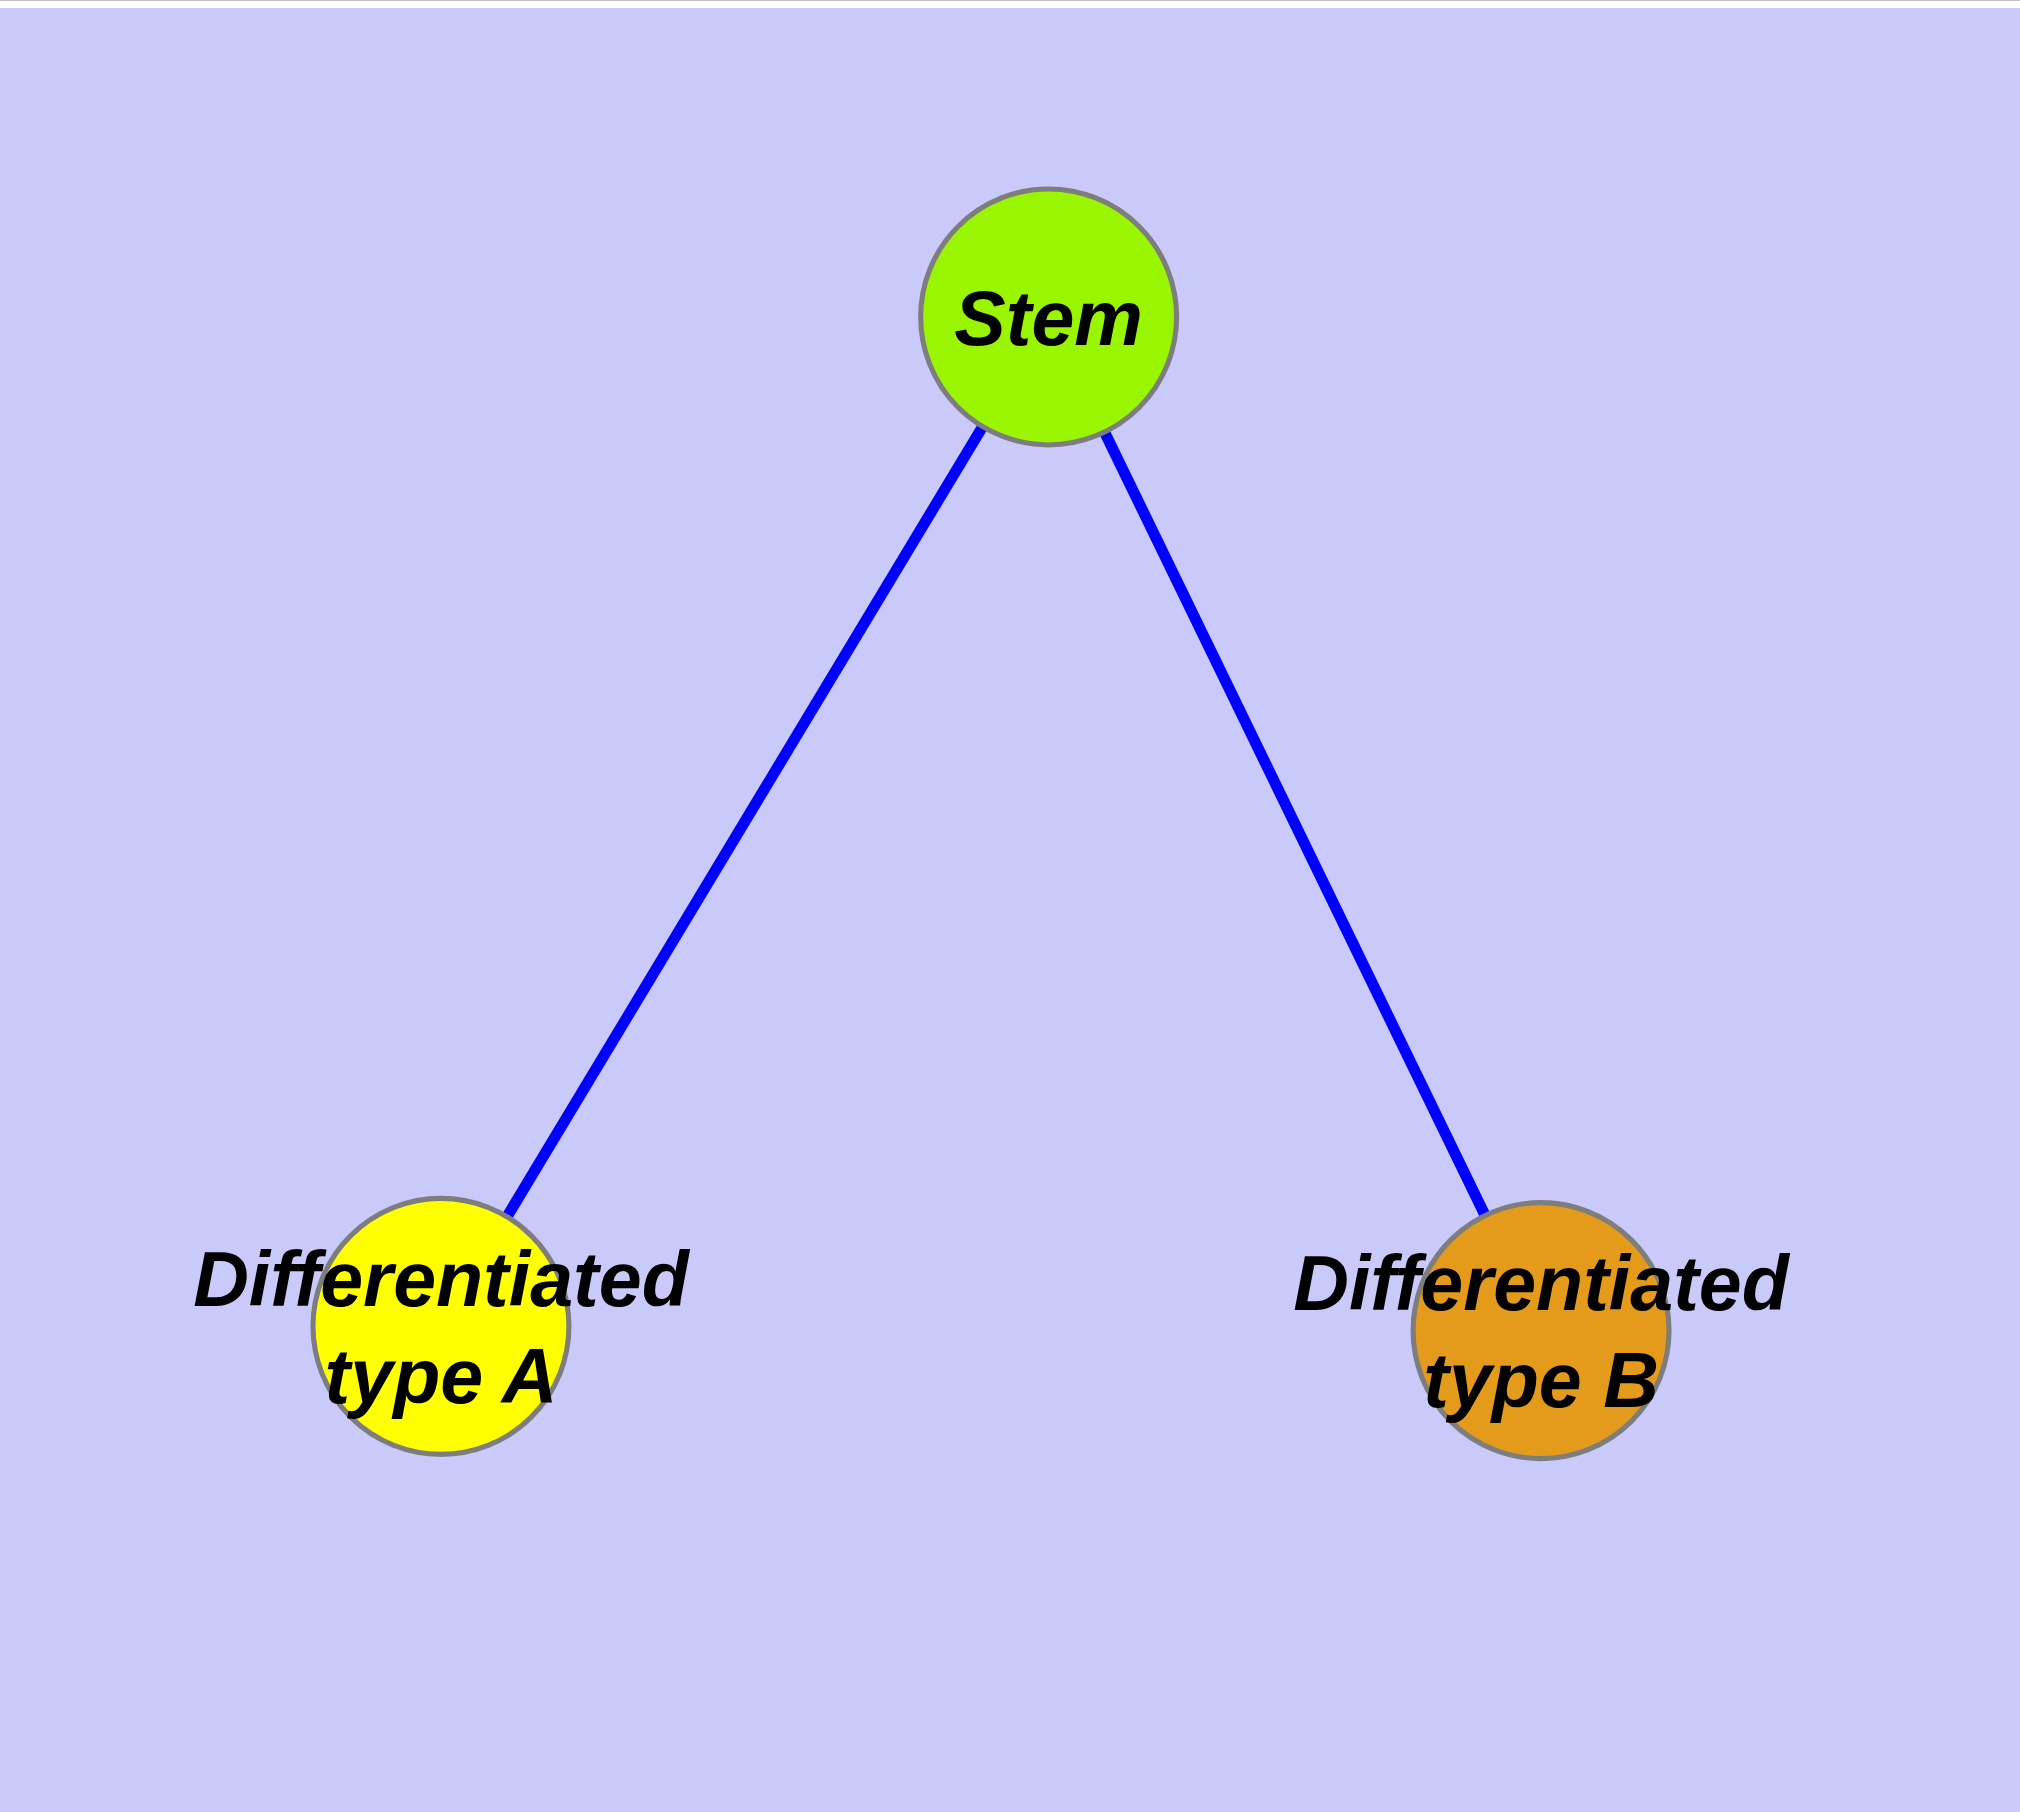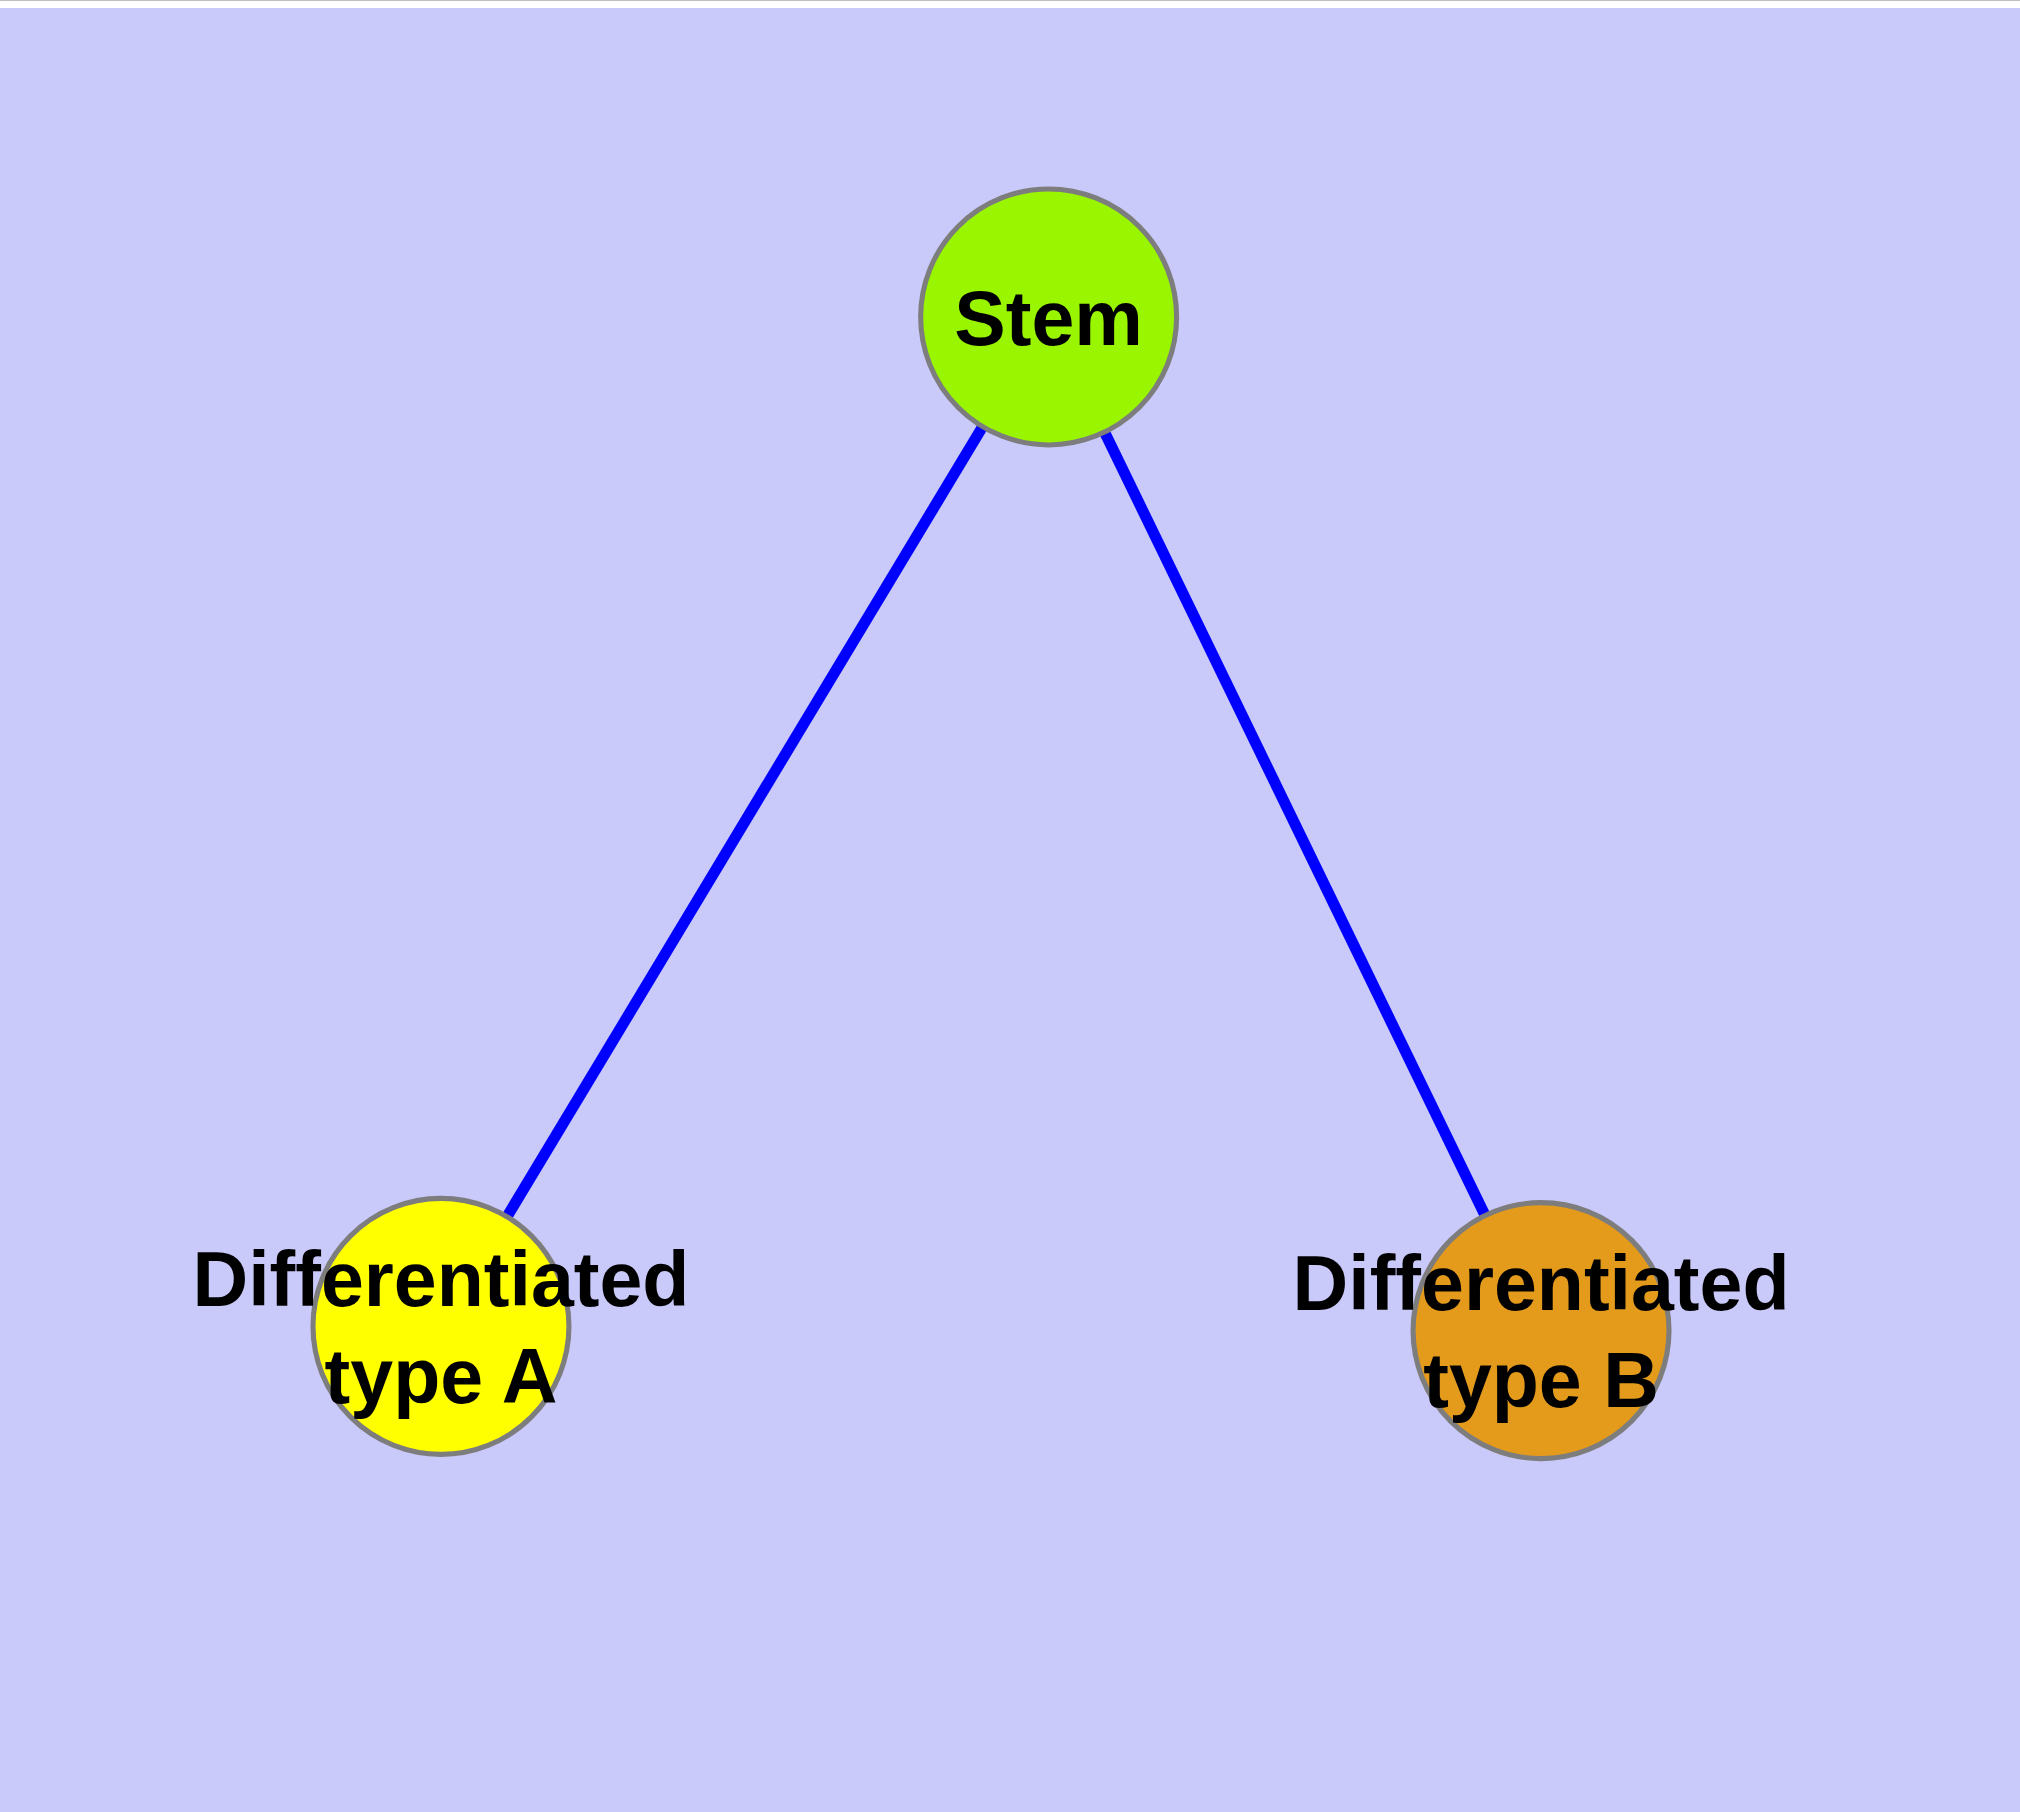--- a/index.html
+++ b/index.html
@@ -8,20 +8,21 @@
     background: #e8e8e8;
   }
   body {
     font-family: "Liberation Sans", "DejaVu Sans", sans-serif;
   }
   #stage {
     position: relative;
     width: 2021px;
     height: 1812px;
     overflow: hidden;
+    font-style: italic;
   }
   #top-strip {
     position: absolute;
     top: 0; left: 0; right: 0;
     height: 7.6px;
     box-sizing: border-box;
   }
   #graph-svg {
     position: absolute;
     top: 0; left: 0;

